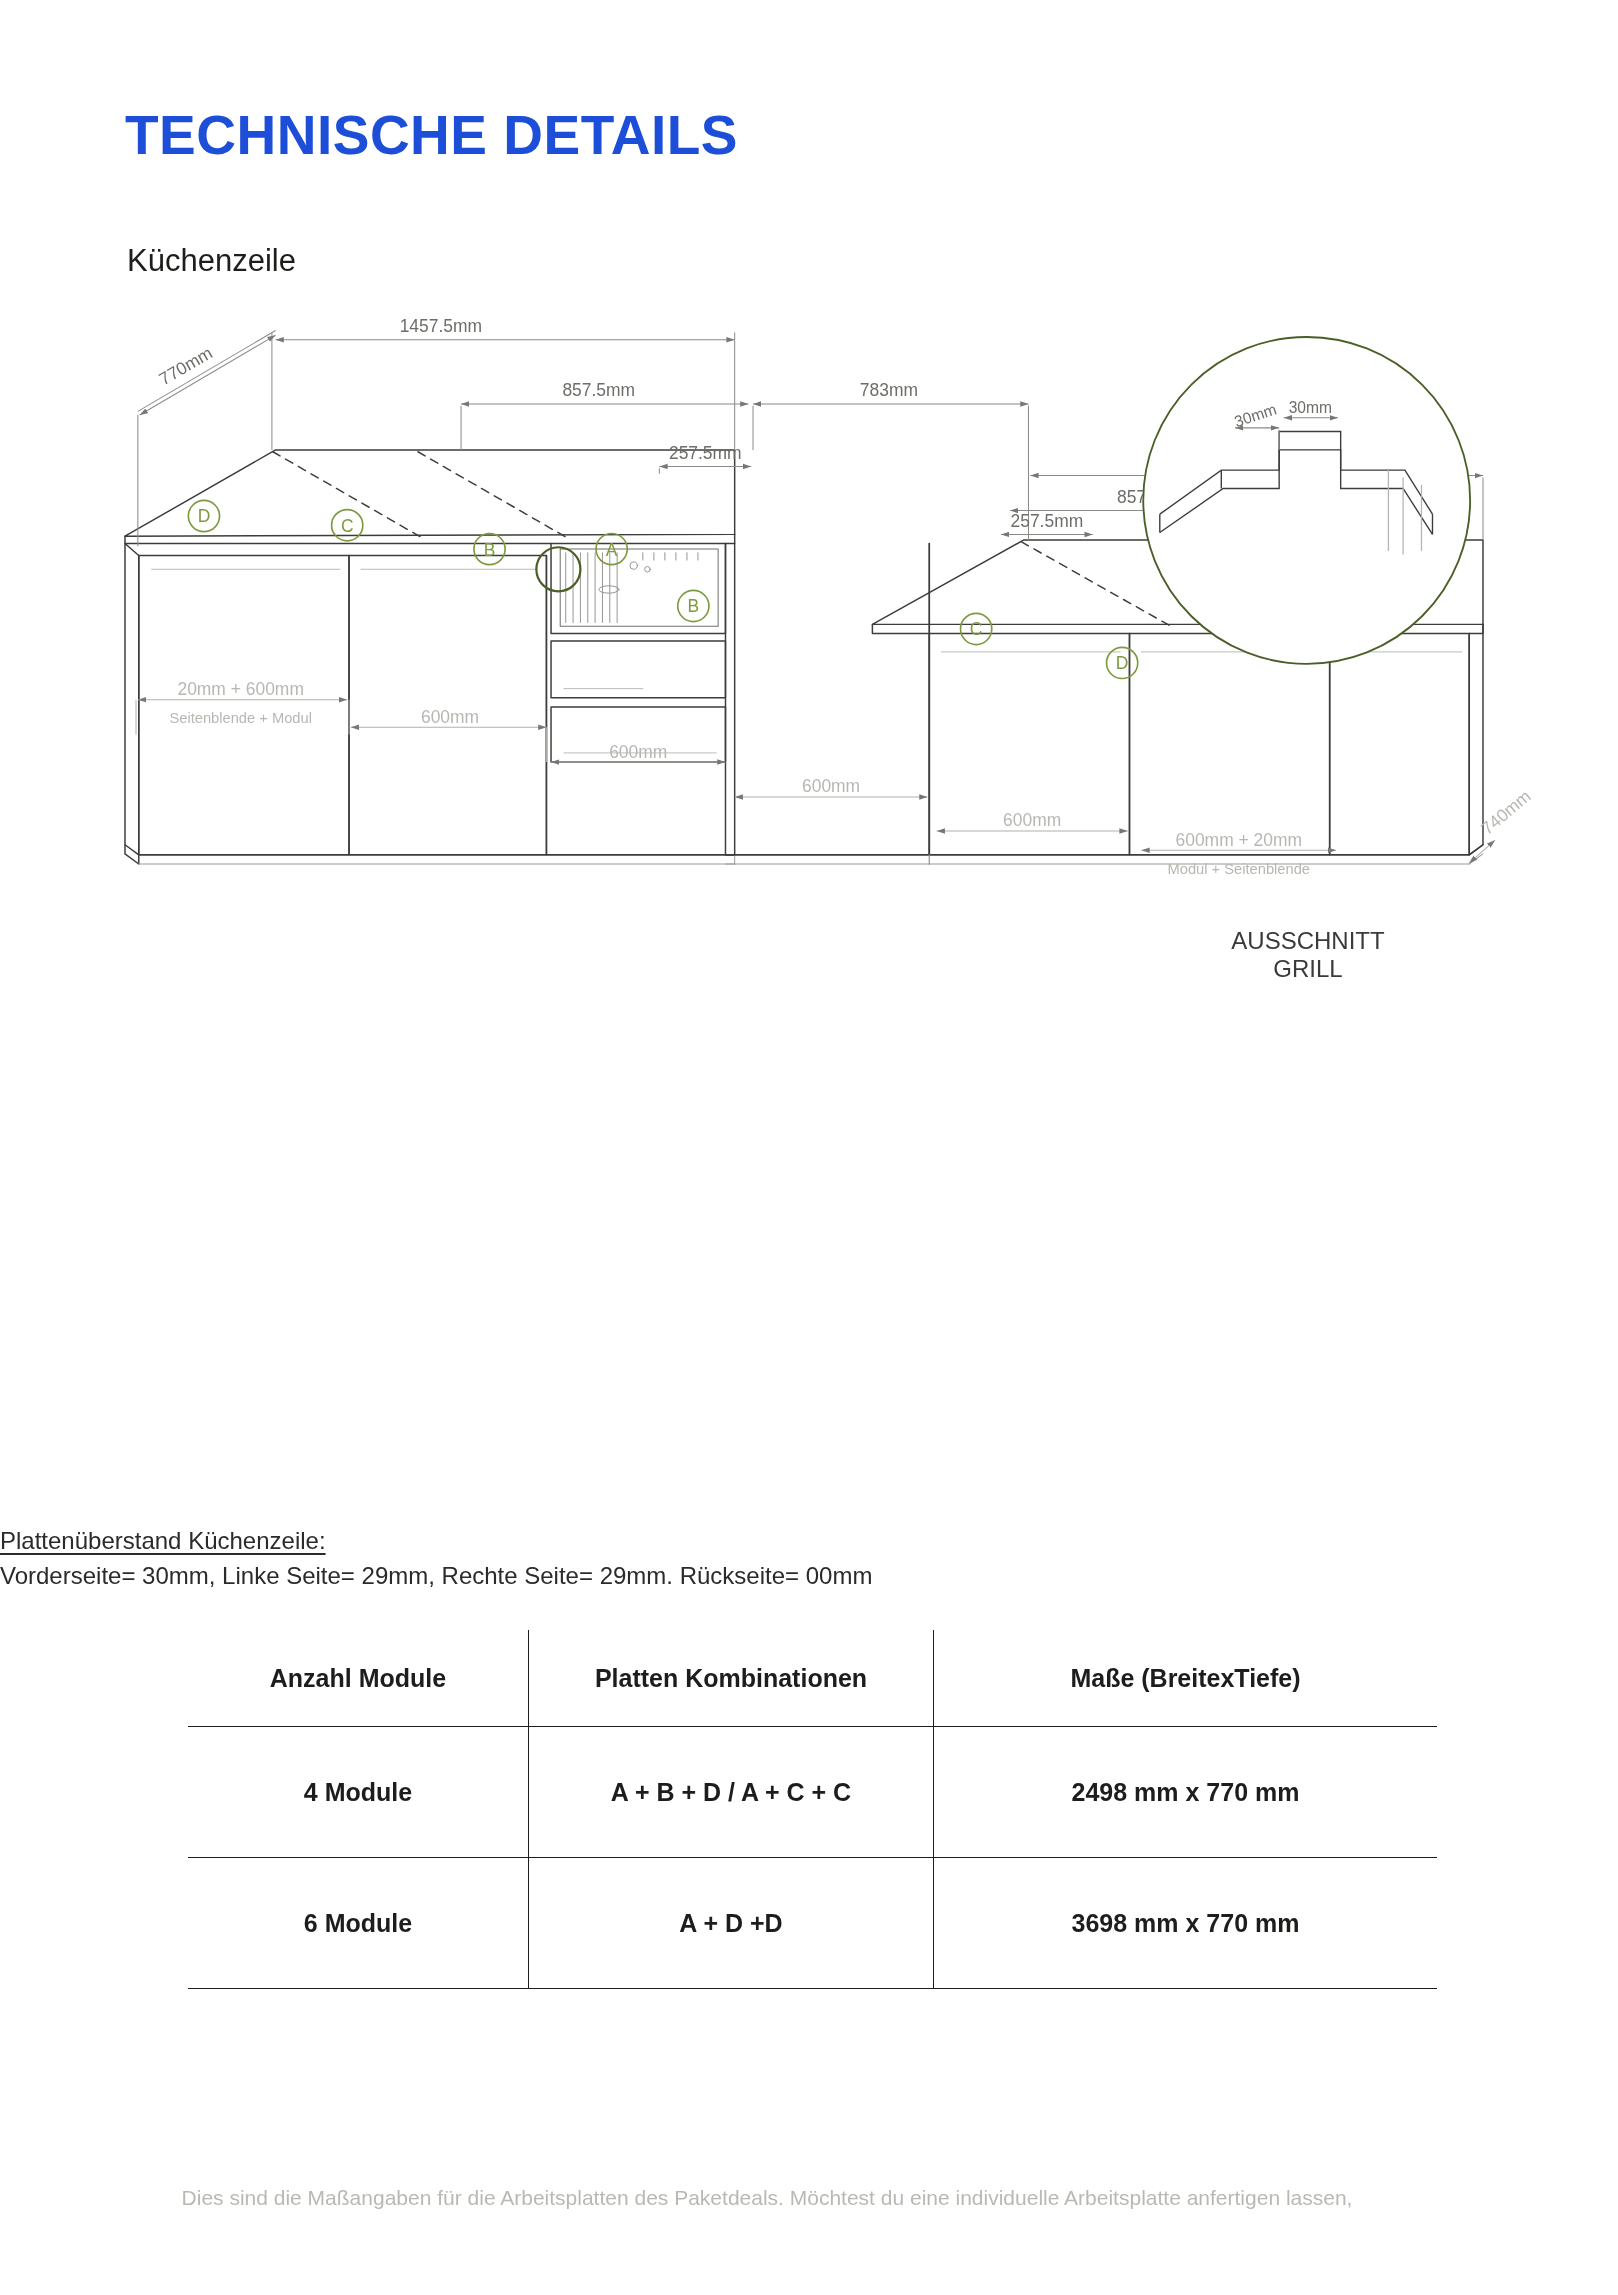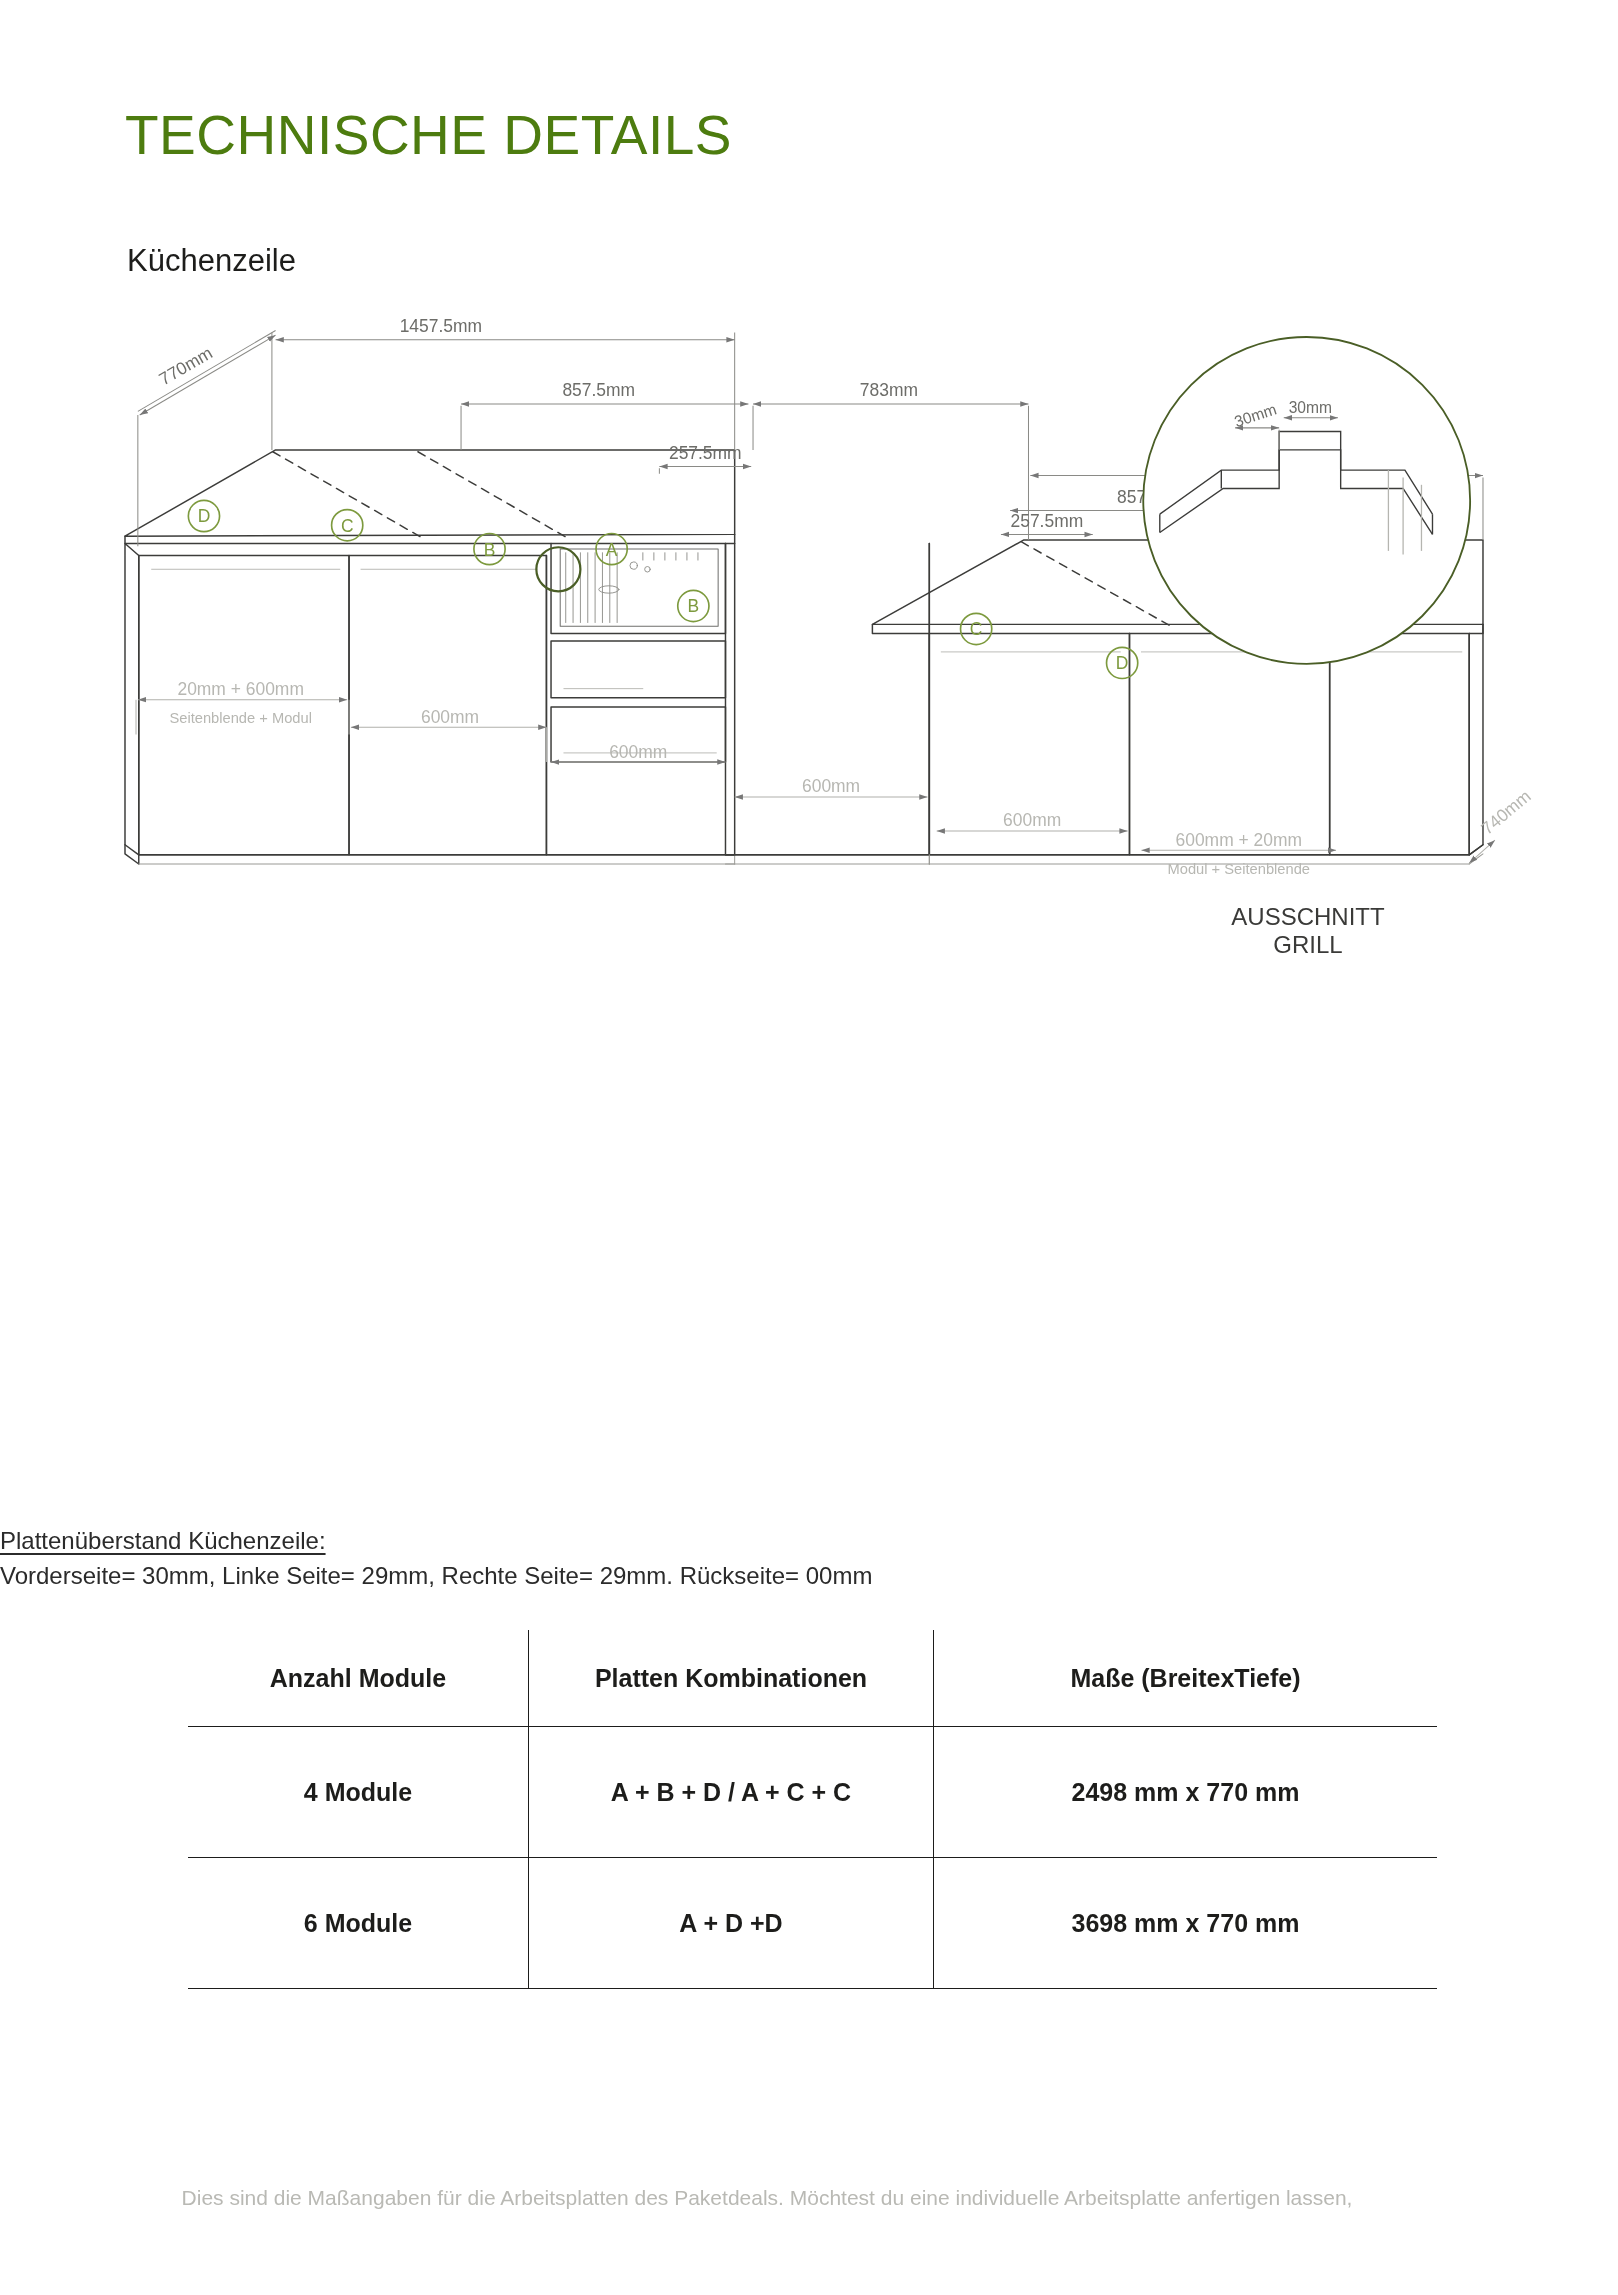--- a/index.html
+++ b/index.html
@@ -20,22 +20,22 @@
     inset: 0;
   }
 
   
   #page-title {
     position: absolute;
     left: 125px;
     top: 103px;
     font-size: 55px;
     letter-spacing: 0.5px;
-    font-weight: 400;
-    color: #4d7c0f;
+    font-weight: 700;
+    color: #1d4ed8;
     white-space: nowrap;
   }
   #page-subtitle {
     position: absolute;
     left: 127px;
     top: 243px;
     font-size: 31px;
     font-weight: 400;
     color: #1d1d1b;
     white-space: nowrap;
@@ -52,20 +52,21 @@
   #drawing svg { display: block; }
 
   
   .detail-caption {
     position: absolute;
     text-align: center;
     font-size: 24px;
     color: #3a3a38;
     line-height: 1.15;
     white-space: nowrap;
+    margin-top: 24px;
   }
 
   
   #overhang {
     position: absolute;
     left: 0;
     top: 1527px;
     width: 1619px;
   }
   #overhang .t1 {

